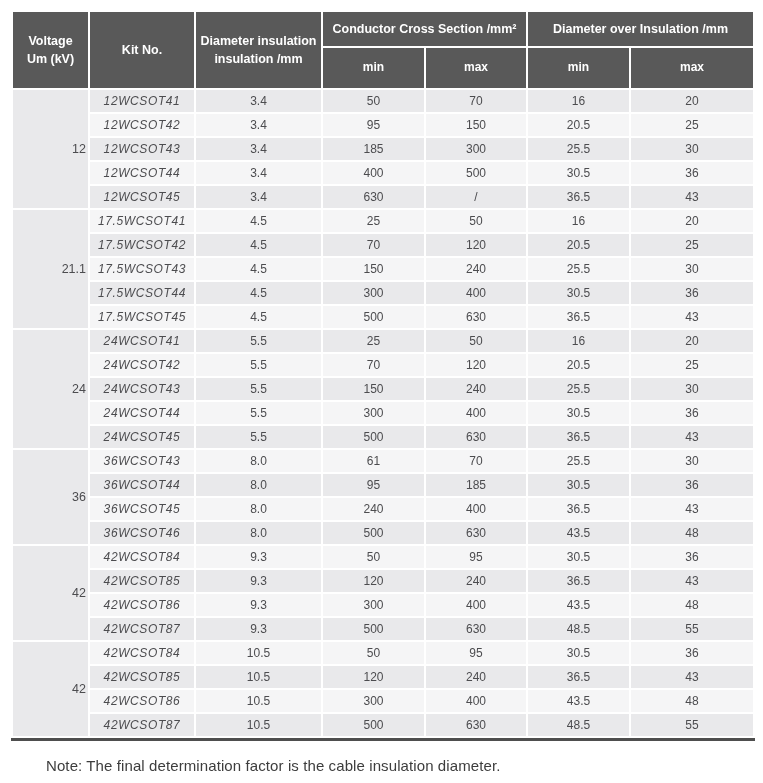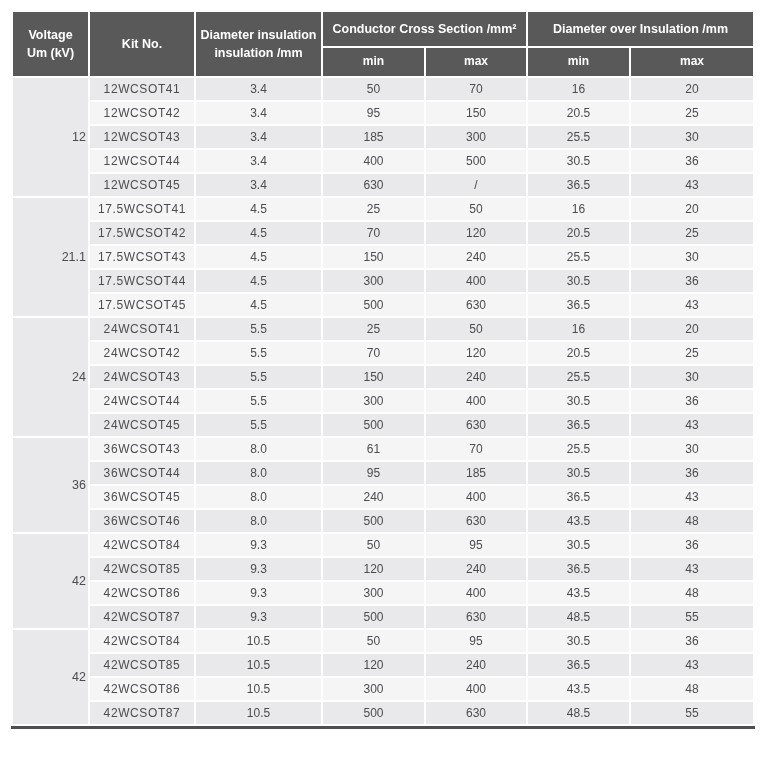--- a/index.html
+++ b/index.html
@@ -33,40 +33,41 @@
     background: #595959;
     color: #ffffff;
     font-weight: bold;
     font-size: 12.5px;
     text-align: center;
     vertical-align: middle;
     padding: 0 2px;
     line-height: 1.45;
   }
   table.spec thead tr.group-row th { height: 34px; }
-  table.spec thead tr.minmax-row th { height: 28px; font-size: 12px; margin-top: 37px; }
+  table.spec thead tr.minmax-row th { height: 40px; font-size: 12px; margin-top: 37px; }
 
   table.spec td {
     height: 22px;
     padding: 0 2px;
     font-size: 12px;
     color: #4c4c4f;
     text-align: center;
     vertical-align: middle;
     line-height: 22px;
   }
   table.spec tbody tr.dark td  { background: #e9e9eb; }
   table.spec tbody tr.light td { background: #f5f5f6; }
   table.spec tbody td.voltage {
     background: #e9e9eb !important;
     font-size: 12.5px;
     text-align: right;
   }
   table.spec tbody td.kit {
     letter-spacing: 0.6px;
+    font-style: italic;
   }
   .bottom-rule {
     width: 744px;
     height: 3px;
     background: #4e4e4e;
     margin-top: 0px;
   }
   .note {
     margin: 16px 0 0 35px;
     font-size: 15px;
@@ -331,14 +332,15 @@
           <td>500</td>
           <td>630</td>
           <td>48.5</td>
           <td>55</td>
         </tr>
       </tbody>
   </table>
 
   <div class="bottom-rule"></div>
 
+  <p class="note">Note: The final determination factor is the cable insulation diameter.</p>
 
 </div>
 
 </body></html>

